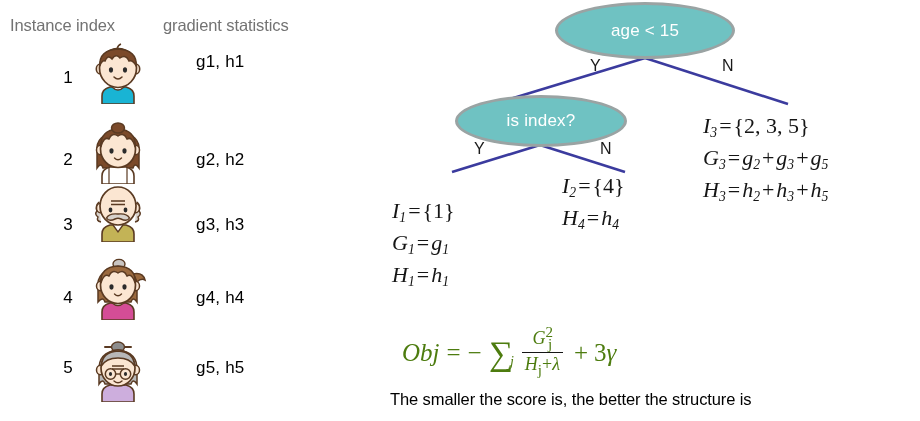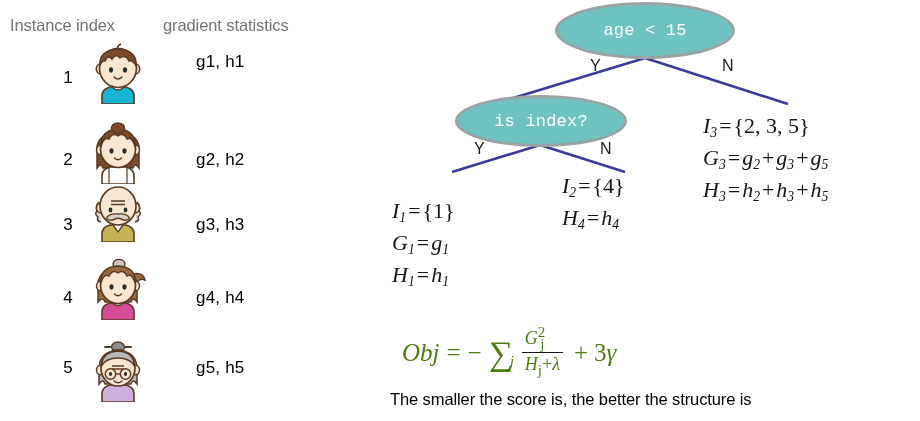--- a/index.html
+++ b/index.html
@@ -53,21 +53,20 @@
   
   .node {
     position: absolute;
     border-radius: 50%;
     background: #6fc2c2;
     border: 3px solid #9aa3a3;
     box-sizing: border-box;
     display: flex;
     align-items: center;
     justify-content: center;
-    font-family: Liberation Mono, monospace;
   }
   .node-label {
     color: #ffffff;
     font-size: 17px;
     white-space: nowrap;
     letter-spacing: 0.2px;
   }
 
   .edge-label {
     position: absolute;
@@ -122,21 +121,21 @@
   .obj .sumsub {
     font-size: 14px;
     font-style: italic;
     position: relative;
     top: 9px;
     left: -3px;
   }
   .frac {
     display: inline-flex;
     flex-direction: column;
-    align-items: flex-start;
+    align-items: center;
     justify-content: center;
     vertical-align: middle;
     margin: 0 5px;
     position: relative;
     top: -1px;
   }
   .frac .num {
     font-size: 18px;
     line-height: 1.12;
     padding: 0 3px;

